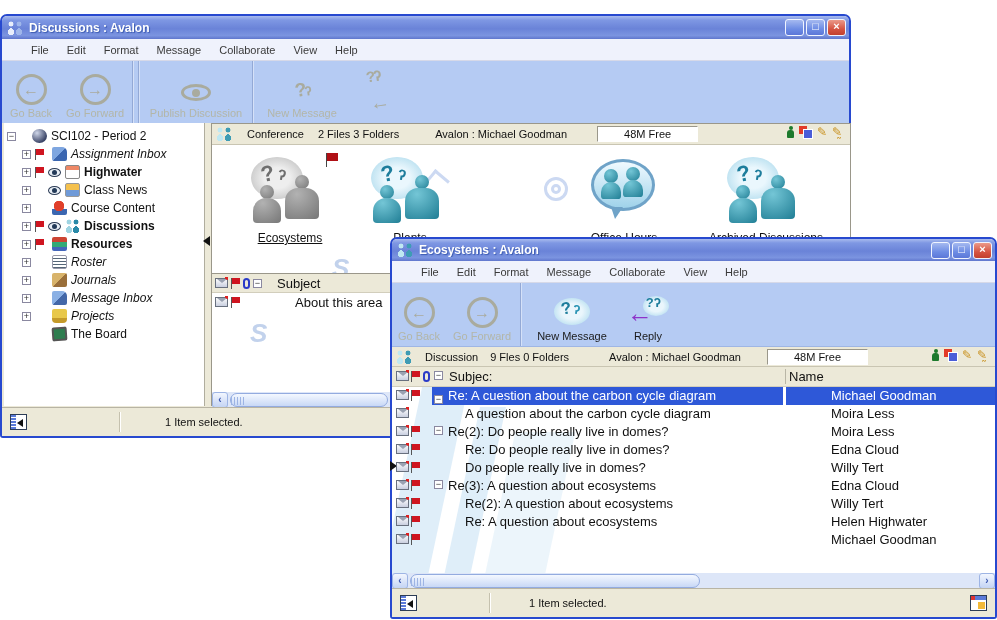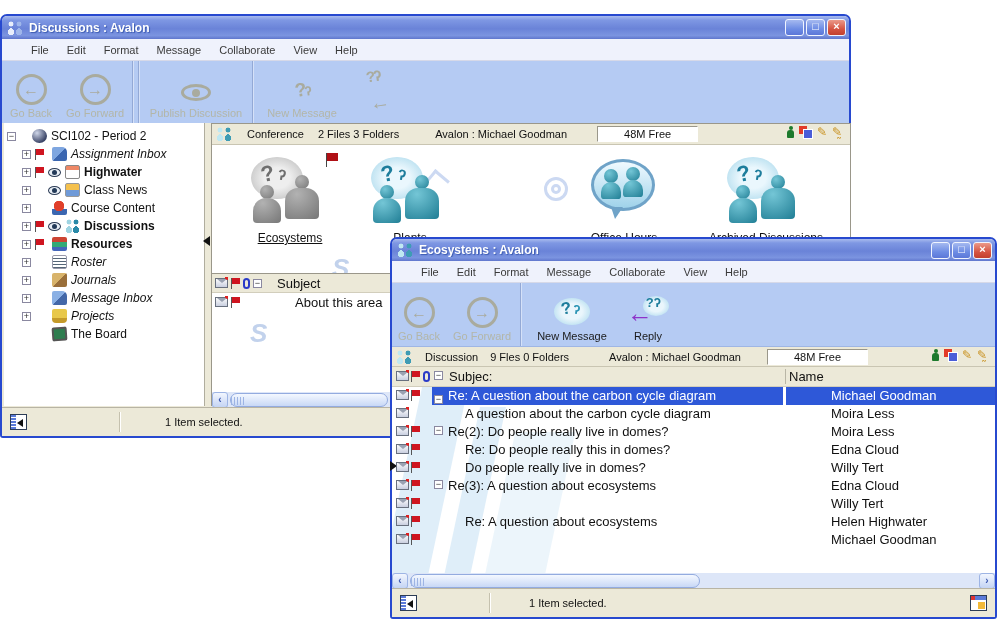--- a/index.html
+++ b/index.html
@@ -527,39 +527,40 @@
       <div class="crow">
         <span class="ic env" style="left: 4px;"></span>
         <span class="ic flagic" style="left: 19px;"></span>
         <span class="ic xbox" style="left: 42px;">−</span>
         <span class="subj" style="left: 56px;">Re(2): Do people really live in domes?</span>
         <span class="nm">Moira Less</span>
       </div>
       <div class="crow">
         <span class="ic env" style="left: 4px;"></span>
         <span class="ic flagic" style="left: 19px;"></span>
-        <span class="subj" style="left: 73px;">Re: Do people really this in domes?</span>
+        <span class="subj" style="left: 73px;">Re: Do people really live in domes?</span>
         <span class="nm">Edna Cloud</span>
       </div>
       <div class="crow">
         <span class="ic env" style="left: 4px;"></span>
         <span class="ic flagic" style="left: 19px;"></span>
         <span class="subj" style="left: 73px;">Do people really live in domes?</span>
         <span class="nm">Willy Tert</span>
       </div>
       <div class="crow">
         <span class="ic env" style="left: 4px;"></span>
         <span class="ic flagic" style="left: 19px;"></span>
         <span class="ic xbox" style="left: 42px;">−</span>
         <span class="subj" style="left: 56px;">Re(3): A question about ecosystems</span>
         <span class="nm">Edna Cloud</span>
       </div>
       <div class="crow">
         <span class="ic env" style="left: 4px;"></span>
         <span class="ic flagic" style="left: 19px;"></span>
+        <span class="subj" style="left: 73px;">Re(2): A question about ecosystems</span>
         <span class="nm">Willy Tert</span>
       </div>
       <div class="crow">
         <span class="ic env" style="left: 4px;"></span>
         <span class="ic flagic" style="left: 19px;"></span>
         <span class="subj" style="left: 73px;">Re: A question about ecosystems</span>
         <span class="nm">Helen Highwater</span>
       </div>
       <div class="crow">
         <span class="ic env" style="left: 4px;"></span>

